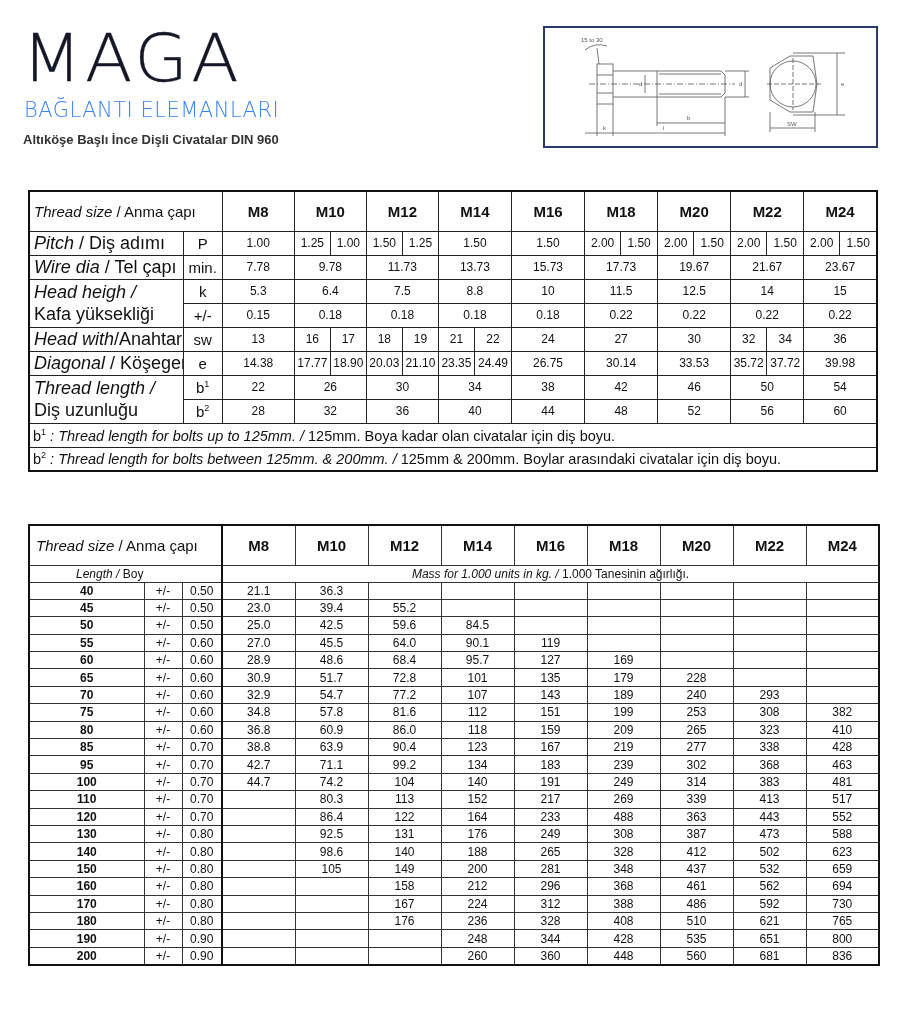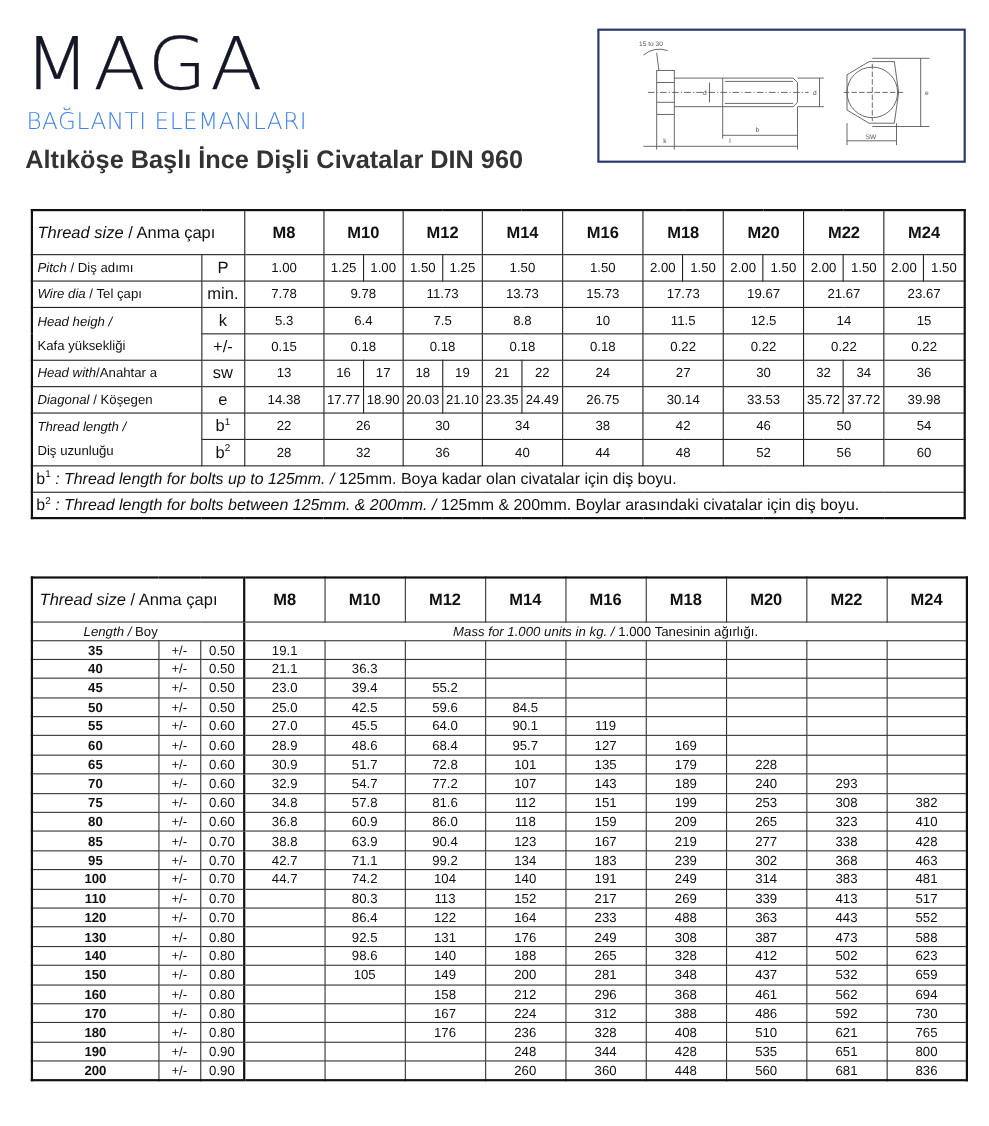--- a/index.html
+++ b/index.html
@@ -1,25 +1,25 @@
 <!DOCTYPE html>
 <html><head>
 <meta charset="utf-8">
 <style>
   * { box-sizing: border-box; margin: 0; padding: 0; }
   body { width: 899px; height: 1024px; background: #ffffff; font-family: "Liberation Sans", sans-serif; color: #111; position: relative; overflow: hidden; }
   .logo { position: absolute; left: 22px; top: 26px; font-family: "DejaVu Sans", sans-serif; font-size: 66px; font-weight: 300; letter-spacing: 3px; color: #141726; line-height: 1; transform: scaleX(1.05); transform-origin: left; -webkit-text-stroke: 0.3px #141726; }
   .logo-sub { position: absolute; left: 24px; top: 98px; font-family: "DejaVu Sans", sans-serif; font-size: 21px; font-weight: 300; letter-spacing: 0.5px; color: #3b82f6; }
-  .doc-title { position: absolute; left: 23px; top: 132px; font-size: 23px; font-weight: bold; color: #333; }
+  .doc-title { position: absolute; left: 23px; top: 132px; font-size: 13px; font-weight: bold; color: #333; }
   .diagram { position: absolute; left: 543px; top: 26px; width: 335px; height: 122px; border: 2px solid #2a3b6b; background: #fff; }
   table { border-collapse: collapse; position: absolute; left: 28px; table-layout: fixed; }
   td { border: 1px solid #222; text-align: center; vertical-align: middle; white-space: nowrap; overflow: hidden; }
   .t1 { top: 190px; width: 850px; border: 2px solid #111; }
   .t1 td { font-size: 12px; height: 24px; }
-  .t1 .lbl { text-align: left; font-size: 12px; padding-left: 4px; }
+  .t1 .lbl { text-align: left; font-size: 18px; padding-left: 4px; }
   .t1 .sym { font-size: 15px; }
   .t1 .hdr td { height: 40px; font-size: 15px; font-weight: bold; }
   .t1 .hdr td.lbl { font-weight: normal; }
   .t1 .note td { text-align: left; font-size: 14.5px; padding-left: 3px; height: 24px; }
   .t2 { top: 524px; width: 850px; border: 2px solid #111; }
   .t2 td { font-size: 12px; height: 17.4px; border-color: #333; }
   .t2 .hdr td { height: 40px; font-size: 15px; font-weight: bold; }
   .t2 .hdr td.lbl { font-weight: normal; text-align: left; padding-left: 6px; }
   .t2 .sub td { font-size: 12px; height: 17px; }
   .t2 td.len { font-weight: bold; }
@@ -273,34 +273,20 @@
       <td>M16</td>
       <td>M18</td>
       <td>M20</td>
       <td>M22</td>
       <td>M24</td>
     </tr>
     <tr class="sub">
       <td colspan="3" style="text-align:left;padding-left:46px;"><i>Length / </i><span> Boy</span></td>
       <td colspan="9" class="thick-l"><i>Mass for 1.000 units in kg. / </i><span> 1.000 Tanesinin ağırlığı.</span></td>
     </tr>
-  <tr>
-        <td class="len">35</td>
-        <td>+/-</td>
-        <td>0.50</td>
-        <td class="thick-l">19.1</td>
-        <td></td>
-        <td></td>
-        <td></td>
-        <td></td>
-        <td></td>
-        <td></td>
-        <td></td>
-        <td></td>
-      </tr>
       <tr>
         <td class="len">40</td>
         <td>+/-</td>
         <td>0.50</td>
         <td class="thick-l">21.1</td>
         <td>36.3</td>
         <td></td>
         <td></td>
         <td></td>
         <td></td>

